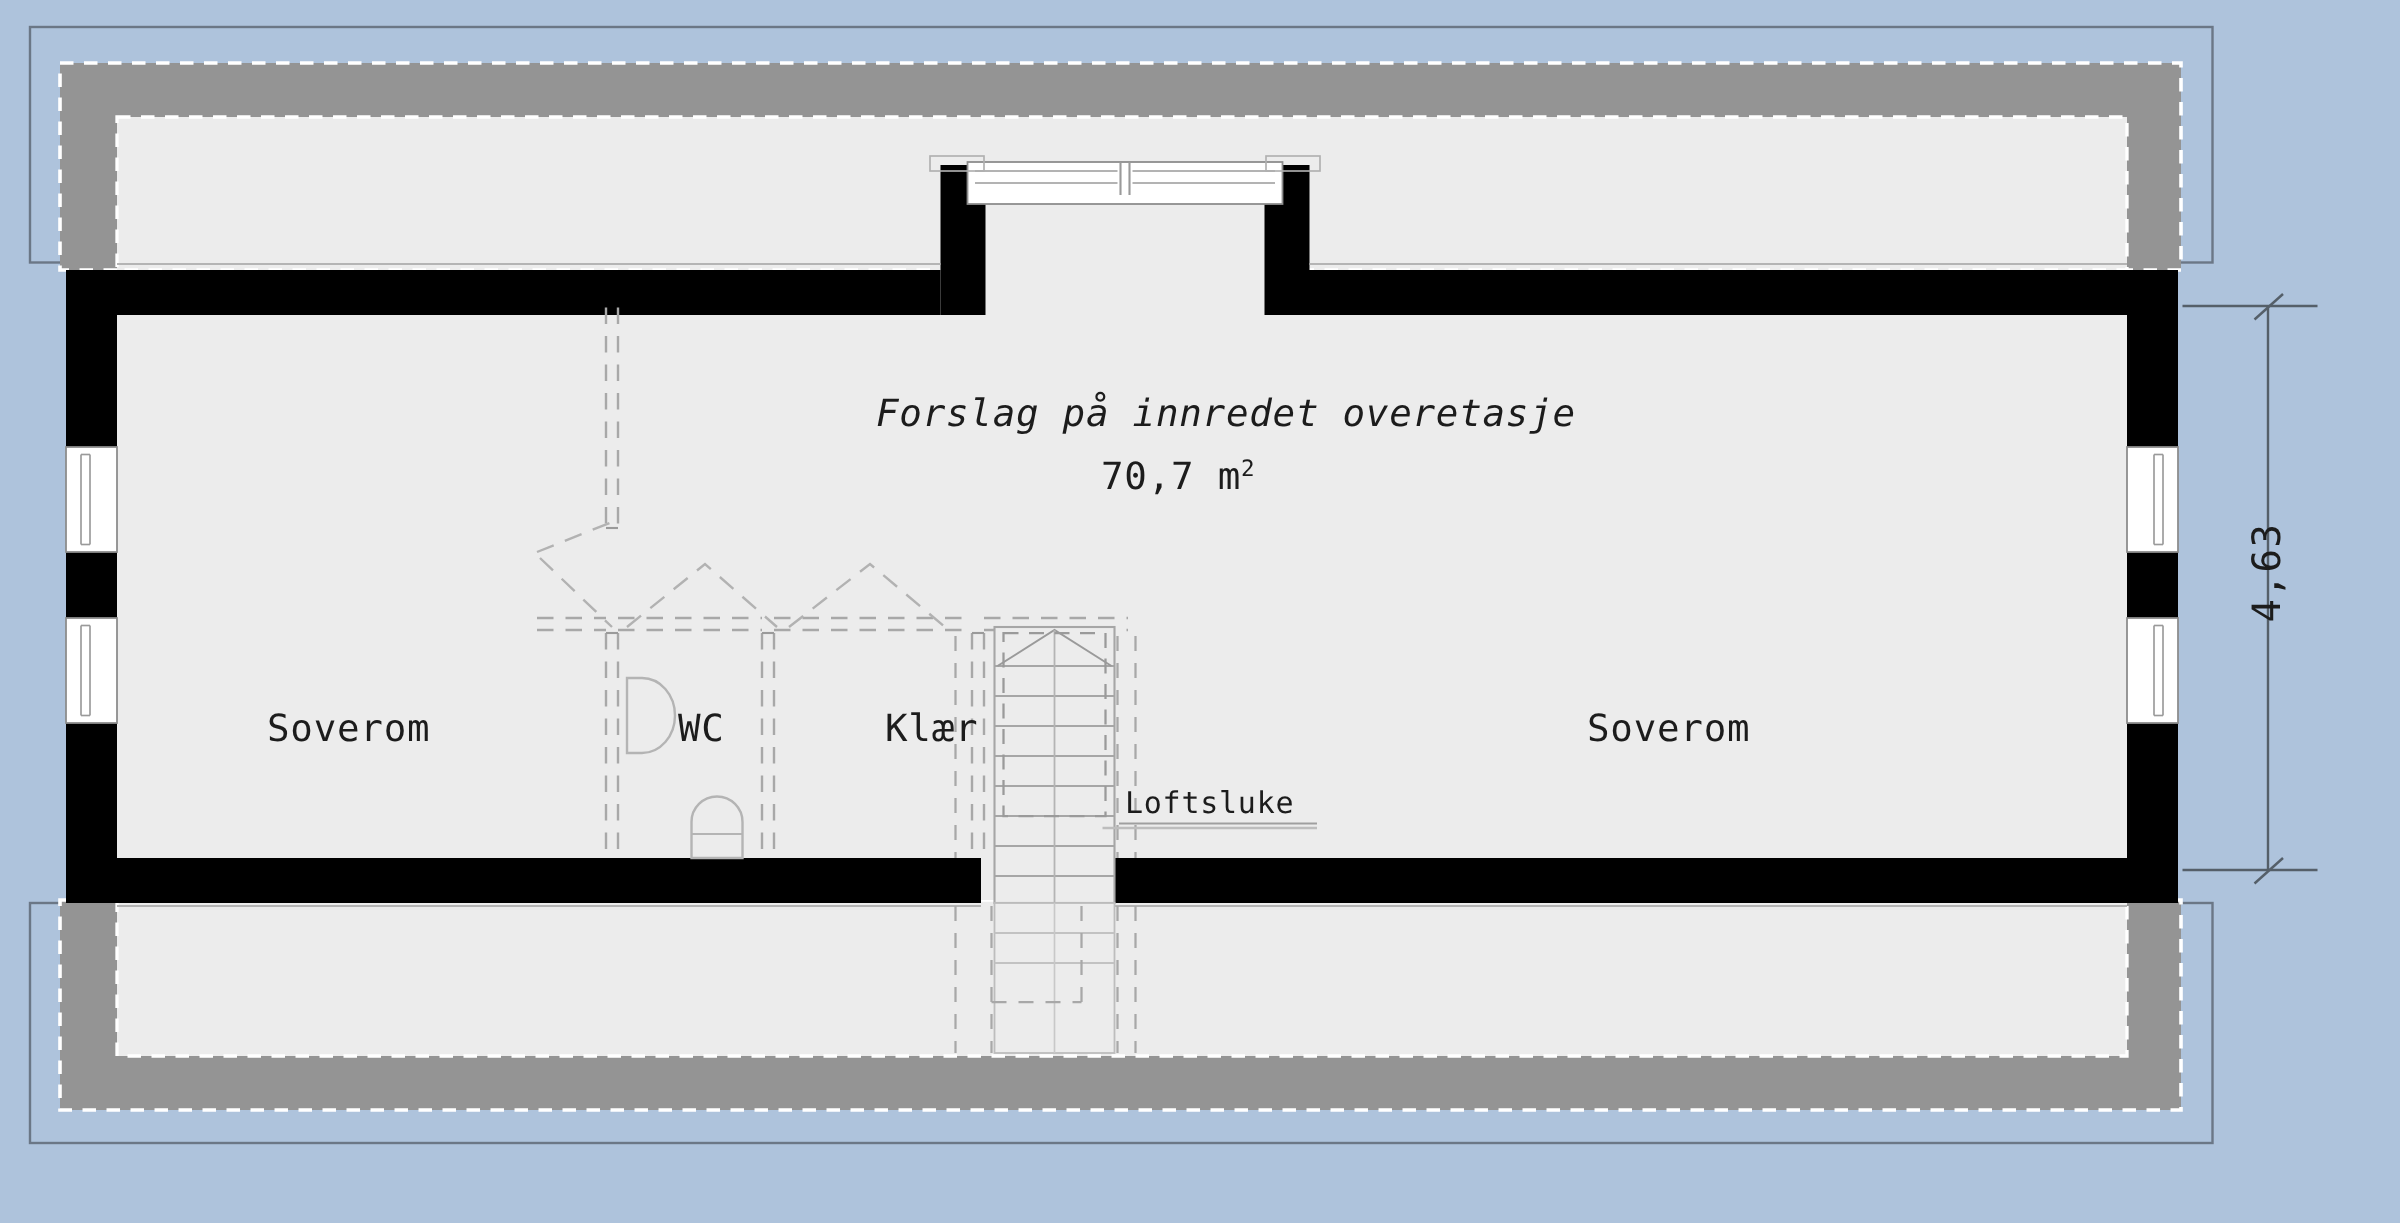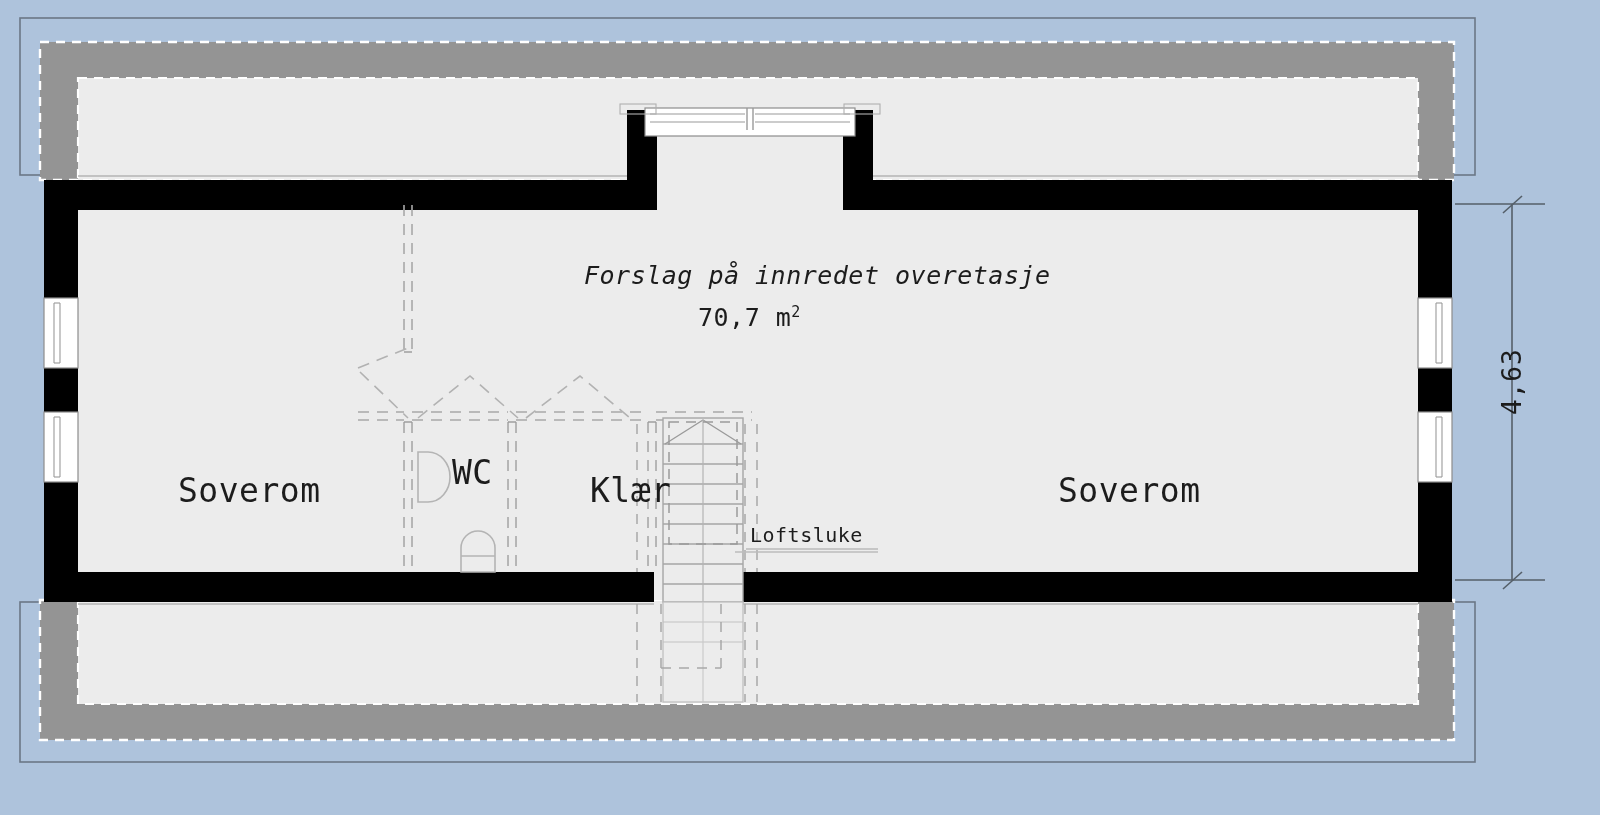--- a/index.html
+++ b/index.html
@@ -10,23 +10,23 @@
   }
   #stage{position:relative;width:1600px;height:815px;}
   svg#plan{position:absolute;left:0;top:0;width:1600px;height:815px;display:block;}
   .lbl{
     position:absolute;
     font-family:"DejaVu Sans Mono","Liberation Mono",monospace;
     color:#1c1c1c;
     white-space:nowrap;
     pointer-events:none;
   }
-  .room-label{font-size:33px;letter-spacing:0.5px;}
+  .room-label{font-size:25px;letter-spacing:0.5px;}
   .title-label{font-size:25px;font-style:italic;letter-spacing:0.5px;}
-  .area-label{font-size:25px;letter-spacing:0.5px;}
+  .area-label{font-size:25px;letter-spacing:0.5px;margin-left:36px;}
   .area-label sup{font-size:15px;vertical-align:super;}
   .note-label{font-size:20px;letter-spacing:0.5px;}
   .dim-label{
     font-size:26px;letter-spacing:1px;
     transform:rotate(-90deg);transform-origin:50% 50%;
   }
 </style>
 </head>
 <body>
 
@@ -233,21 +233,21 @@
   </svg>
 
   <div class="lbl title-label" style="left:584px;top:261px;">Forslag på innredet overetasje</div>
 
   <div class="lbl area-label" style="left:698px;top:303px;">
     <span>70,7 m</span><sup>2</sup>
   </div>
 
   <div class="lbl room-label" style="left:178px;top:471px;">Soverom</div>
 
-  <div class="lbl room-label" style="left:452px;top:453px;">WC</div>
+  <div class="lbl room-label" style="left:452px;top:471px;">WC</div>
 
   <div class="lbl room-label" style="left:590px;top:471px;">Klær</div>
 
   <div class="lbl room-label" style="left:1058px;top:471px;">Soverom</div>
 
   <div class="lbl note-label" style="left:750px;top:523px;">Loftsluke</div>
 
   <div class="lbl dim-label" style="left:1490px;top:378px;width:44px;text-align:center;">4,63</div>
 
 </div>

